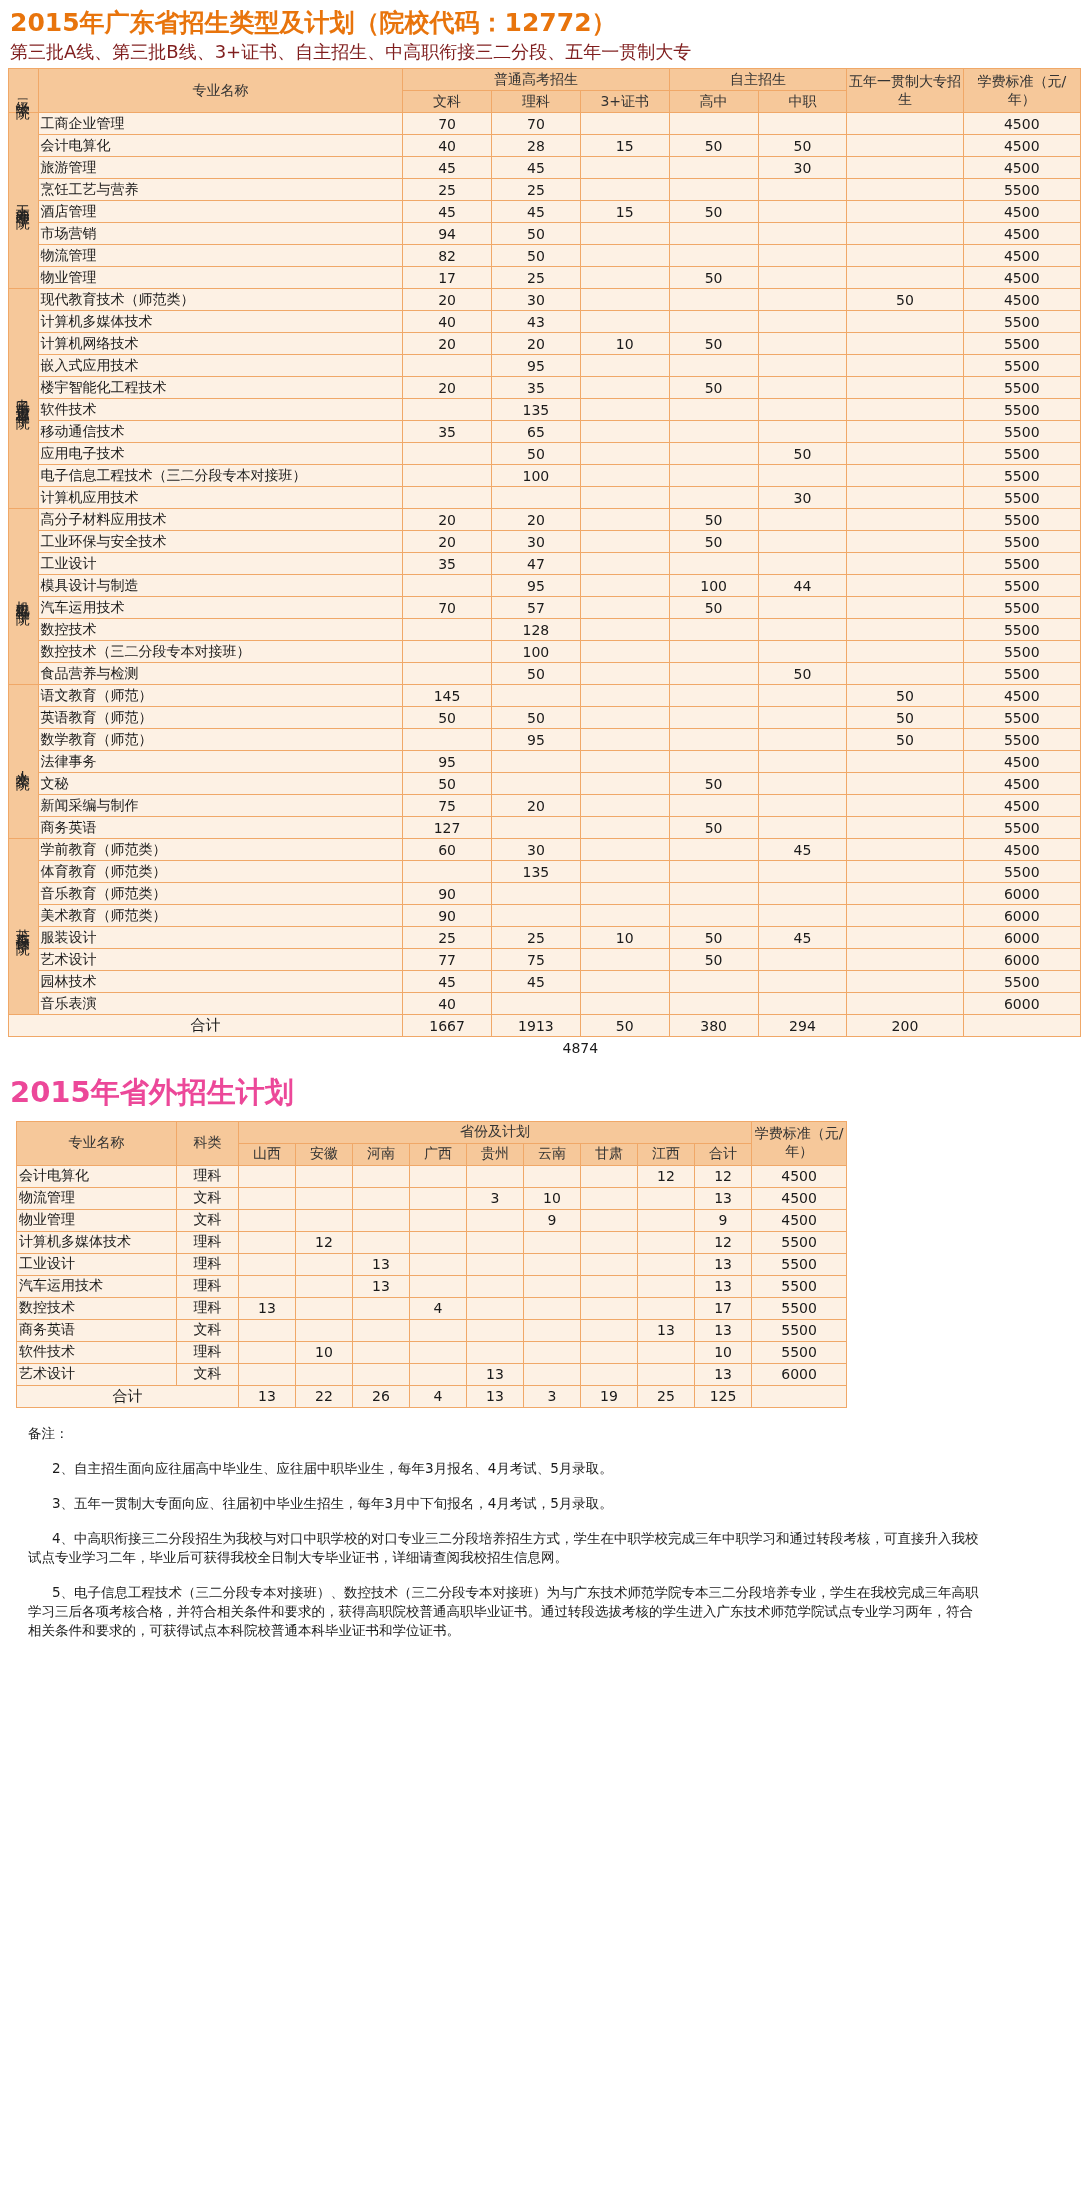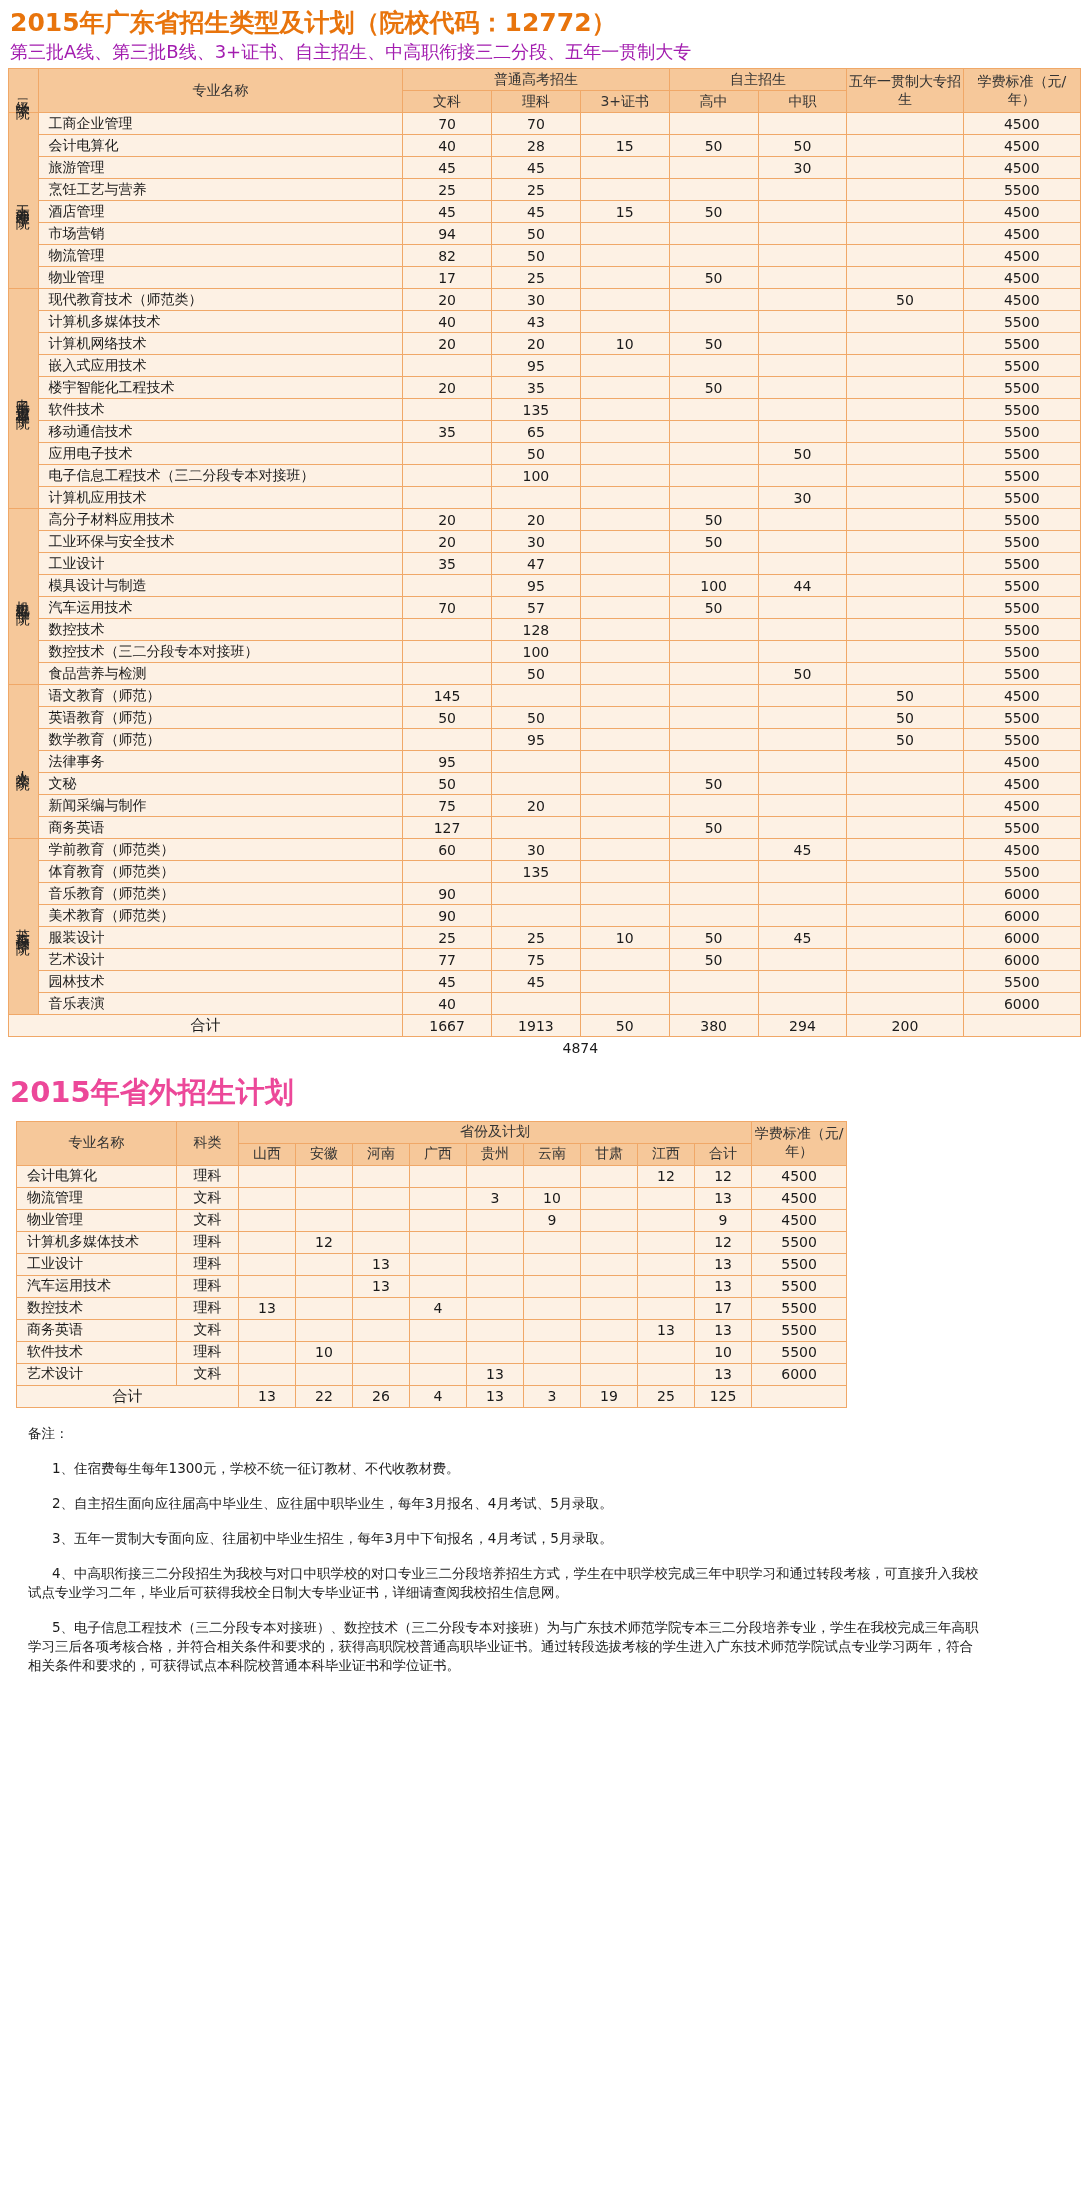--- a/index.html
+++ b/index.html
@@ -16,21 +16,21 @@
   }
   .title1 {
     color: #e8740c;
     font-size: 25px;
     font-weight: bold;
     letter-spacing: 0px;
     line-height: 30px;
     margin: 2px 0 2px 2px;
   }
   .subtitle1 {
-    color: #a21caf;
+    color: #7f1d1d;
     font-size: 18px;
     line-height: 24px;
     margin: 0 0 4px 2px;
   }
   table {
     border-collapse: collapse;
     width: 1073px;
     table-layout: fixed;
   }
   td, th {
@@ -60,21 +60,21 @@
     writing-mode: vertical-rl;
     text-orientation: upright;
     letter-spacing: 2px;
     line-height: 20px;
     margin: 0 auto;
     display: inline-block;
     white-space: nowrap;
   }
   .major {
     text-align: left;
-    padding-left: 10px;
+    padding-left: 2px;
     background: #fdf1e4;
   }
   .num { background: #fdf1e4; }
   .fee { background: #fdf1e4; }
   tbody tr td { background: #fdf1e4; }
   .total-label { text-align: center; background: #fdf1e4; font-size: 15px; }
   .total-row td { background: #fdf1e4; }
   .grand {
     text-align: center;
     font-size: 14px;
@@ -760,21 +760,20 @@
           <td class="num">25</td>
           <td class="num">125</td>
           <td class="fee"></td>
         </tr>
       </tbody>
   </table>
 
   <div class="notes">
     <p class="n-title">备注：</p>
     <div id="notes-list">
-        <p class="ind">1、住宿费每生每年1300元，学校不统一征订教材、不代收教材费。</p>
         <p class="ind">2、自主招生面向应往届高中毕业生、应往届中职毕业生，每年3月报名、4月考试、5月录取。</p>
         <p class="ind">3、五年一贯制大专面向应、往届初中毕业生招生，每年3月中下旬报名，4月考试，5月录取。</p>
         <p class="ind">4、中高职衔接三二分段招生为我校与对口中职学校的对口专业三二分段培养招生方式，学生在中职学校完成三年中职学习和通过转段考核，可直接升入我校试点专业学习二年，毕业后可获得我校全日制大专毕业证书，详细请查阅我校招生信息网。</p>
         <p class="ind">5、电子信息工程技术（三二分段专本对接班）、数控技术（三二分段专本对接班）为与广东技术师范学院专本三二分段培养专业，学生在我校完成三年高职学习三后各项考核合格，并符合相关条件和要求的，获得高职院校普通高职毕业证书。通过转段选拔考核的学生进入广东技术师范学院试点专业学习两年，符合相关条件和要求的，可获得试点本科院校普通本科毕业证书和学位证书。</p>
       </div>
   </div>
 
 </div>
 
 </body></html>

